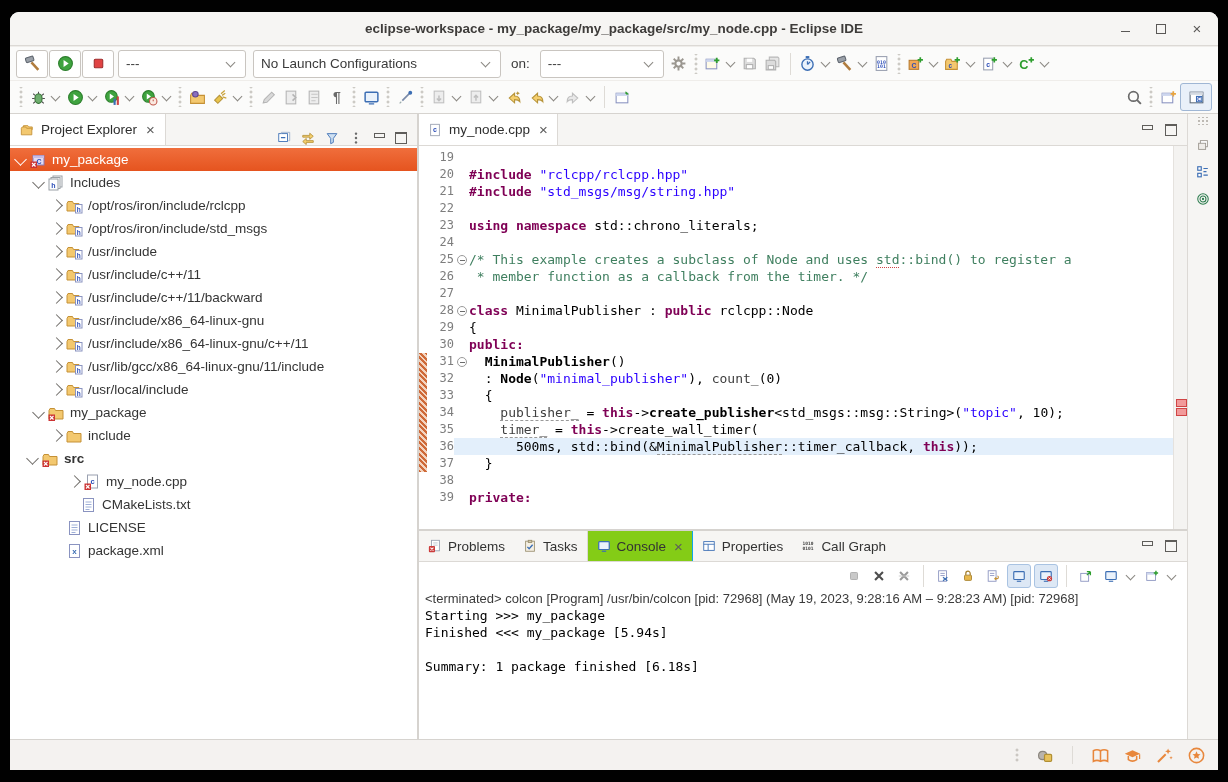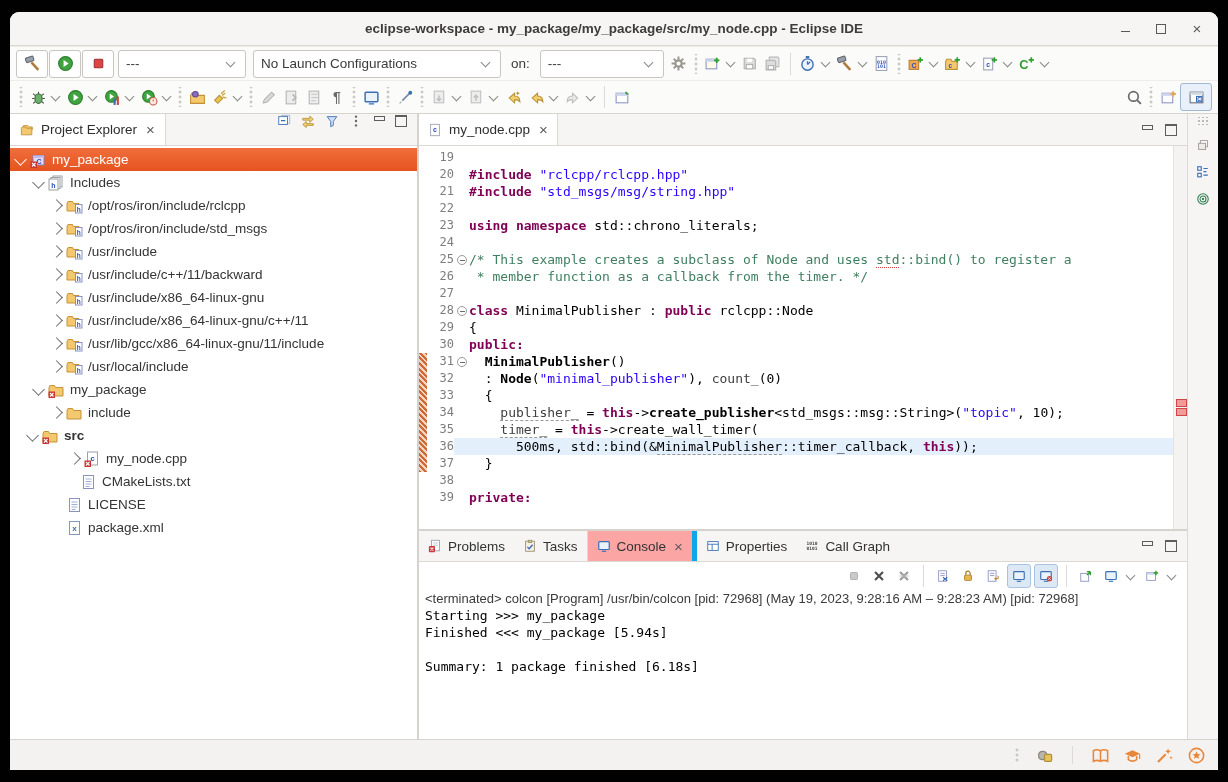--- a/index.html
+++ b/index.html
@@ -34,21 +34,21 @@
   .combo{height:26px;border:1px solid #c9c5c0;background:#fff;border-radius:3px;display:flex;
     align-items:center;padding:0 7px;font-size:13.5px;color:#3a3a3a;gap:6px;margin:0 3px;}
   .combo .fill{flex:1;}
   .onlabel{font-size:13.5px;color:#3a3a3a;margin:0 6px;}
   .pilcrow{font-size:14px;color:#6b6b6b;font-weight:bold;}
   .spacer{flex:1;}
   
   .main{flex:1;display:flex;min-height:0;border-top:1px solid #d6d3cf;background:#f1efed;}
   
   .explorer{width:407px;flex:none;background:#fff;border-right:2px solid #d6d3cf;display:flex;flex-direction:column;}
-  .phead{height:31px;background:#f6f5f3;border-bottom:1px solid #dcd9d5;display:flex;align-items:flex-start;flex:none;}
+  .phead{height:31px;background:#f6f5f3;border-bottom:1px solid #dcd9d5;display:flex;align-items:flex-end;flex:none;}
   .ptab{height:100%;display:flex;align-items:center;background:#fff;border-right:1px solid #dcd9d5;
     padding:0 10px;gap:7px;font-size:13.5px;color:#2e2e2e;}
   .tabclose{color:#5c5c5c;font-size:15px;margin-left:2px;}
   .phead-icons{margin-left:auto;display:flex;align-items:center;gap:10px;padding-right:10px;}
   .tree{flex:1;overflow:hidden;padding-top:2px;}
   .trow{height:23px;display:flex;align-items:center;font-size:13.5px;color:#343434;gap:5px;white-space:nowrap;}
   .trow .tchev{width:8px;height:8px;flex:none;border-right:1.6px solid #6e6b67;border-bottom:1.6px solid #6e6b67;}
   .tchev.right{transform:rotate(-45deg);}
   .tchev.down{transform:rotate(45deg);}
   .tchev.hidden{visibility:hidden;}
@@ -82,21 +82,21 @@
   .fld{color:#404040;}
   .b{font-weight:bold;}
   .u{border-bottom:1px dashed #9a9a9a;}
   .wavy{border-bottom:1px dotted #cc4444;}
   .ovr{position:absolute;top:0;right:0;bottom:0;width:13px;background:#f4f3f1;border-left:1px solid #e5e2de;}
   .ovmark{position:absolute;left:2px;width:9px;height:6px;background:#f29a9a;border:1px solid #d04545;}
   
   .console{height:208px;flex:none;border-top:2px solid #d6d3cf;display:flex;flex-direction:column;background:#fff;}
   .ctabs{height:30px;background:#f6f5f3;border-bottom:1px solid #dcd9d5;display:flex;align-items:stretch;flex:none;}
   .ctab{display:flex;align-items:center;gap:6px;padding:0 9px;font-size:13.5px;color:#333;}
-  .ctab.active{background:#fca5a5;border-left:1px solid #dcd9d5;border-right:5px solid #0ea5e9;}
+  .ctab.active{background:#84cc16;border-left:1px solid #dcd9d5;border-right:1px solid #0ea5e9;}
   .ctoolbar{height:28px;display:flex;justify-content:flex-end;align-items:center;padding-right:8px;gap:3px;flex:none;}
   .tgl{height:22px;min-width:22px;display:flex;align-items:center;justify-content:center;border-radius:3px;}
   .tgl.pressed{background:#dde8f5;border:1px solid #a9c3e2;}
   .chead{font-size:13px;color:#3a3a3a;padding:1px 4px 0 6px;white-space:nowrap;flex:none;}
   .cbody{flex:1;font-family:"DejaVu Sans Mono",monospace;font-size:13px;line-height:17px;
     padding:1px 6px;margin:0;color:#000;}
   
   .rightbar{width:30px;flex:none;background:#f6f5f3;border-left:1px solid #dcd9d5;display:flex;
     flex-direction:column;align-items:center;padding-top:3px;gap:13px;}
   
@@ -472,20 +472,31 @@
           <div class="trow" style="padding-left: 42px;">
             <span class="tchev right"></span>
             <span style="display: flex;">
               <svg class="ticon" viewBox="0 0 17 16">
                 <path d="M1 5.5l1-2h4.5l1 2h5.5V13H1z" fill="#f3c86f" stroke="#c59136"></path>
                 <rect x="9.5" y="6.5" width="6.5" height="8.5" fill="#fff" stroke="#8a93c0"></rect>
                 <text x="12.8" y="13.5" font-size="6.5" fill="#2b4db8" font-weight="bold" text-anchor="middle">h</text>
               </svg>
             </span>
             <span>/usr/include</span>
+          </div>
+          <div class="trow" style="padding-left: 42px;">
+            <span class="tchev right"></span>
+            <span style="display: flex;">
+              <svg class="ticon" viewBox="0 0 17 16">
+                <path d="M1 5.5l1-2h4.5l1 2h5.5V13H1z" fill="#f3c86f" stroke="#c59136"></path>
+                <rect x="9.5" y="6.5" width="6.5" height="8.5" fill="#fff" stroke="#8a93c0"></rect>
+                <text x="12.8" y="13.5" font-size="6.5" fill="#2b4db8" font-weight="bold" text-anchor="middle">h</text>
+              </svg>
+            </span>
+            <span>/usr/include/c++/11</span>
           </div>
           <div class="trow" style="padding-left: 42px;">
             <span class="tchev right"></span>
             <span style="display: flex;">
               <svg class="ticon" viewBox="0 0 17 16">
                 <path d="M1 5.5l1-2h4.5l1 2h5.5V13H1z" fill="#f3c86f" stroke="#c59136"></path>
                 <rect x="9.5" y="6.5" width="6.5" height="8.5" fill="#fff" stroke="#8a93c0"></rect>
                 <text x="12.8" y="13.5" font-size="6.5" fill="#2b4db8" font-weight="bold" text-anchor="middle">h</text>
               </svg>
             </span>

